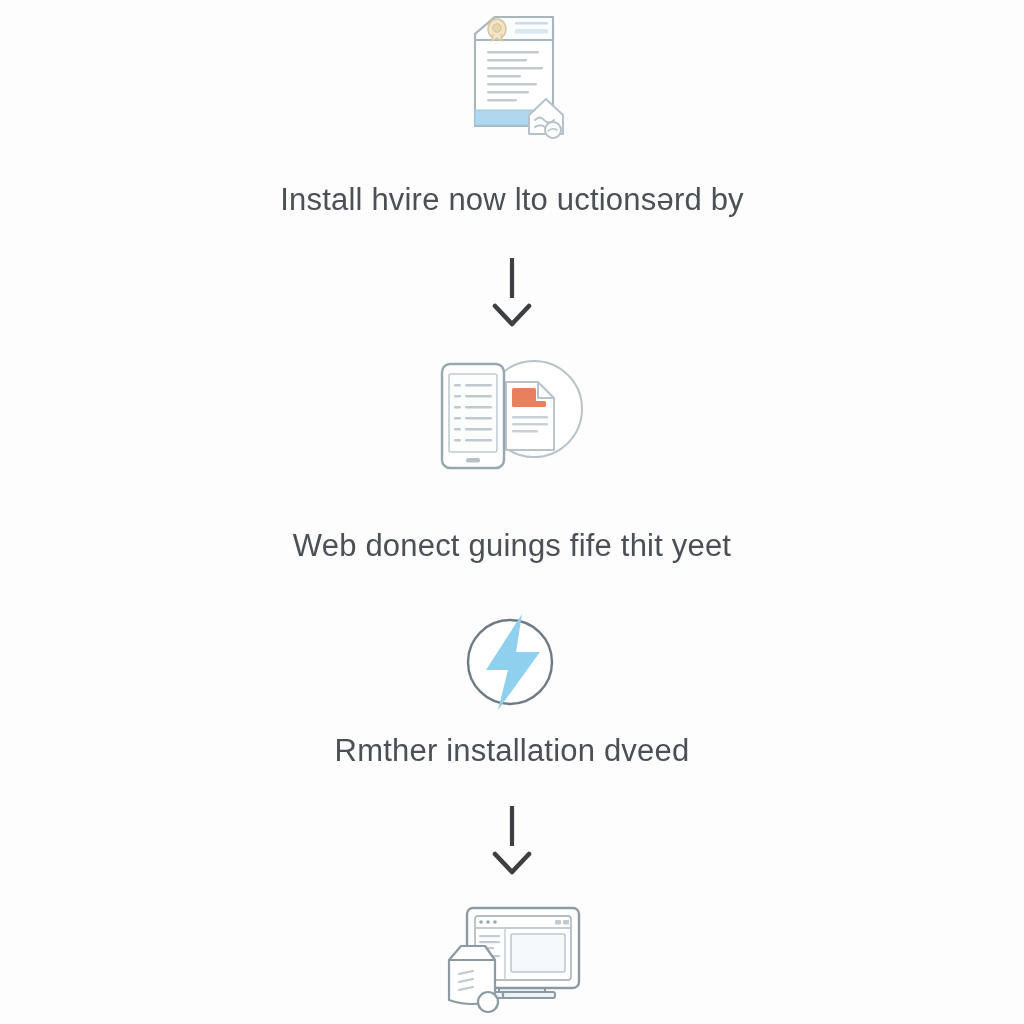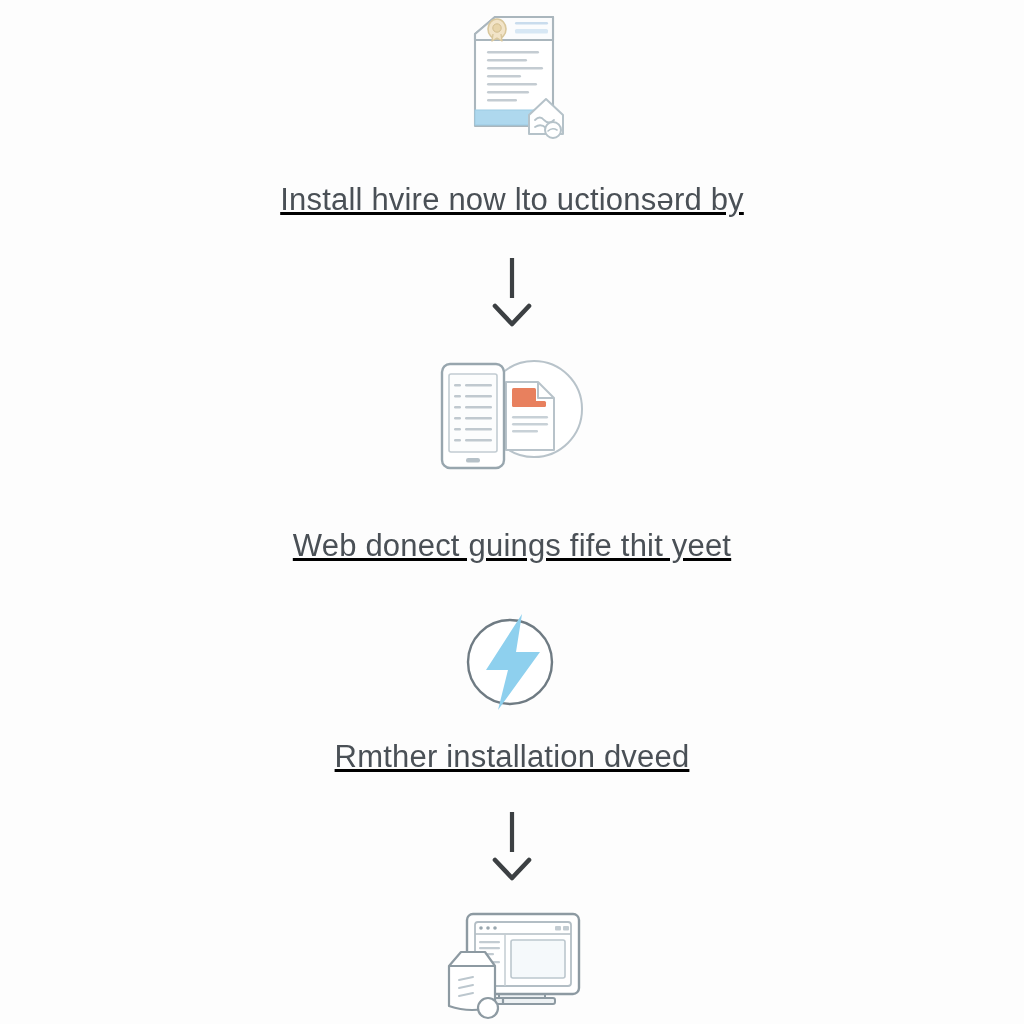--- a/index.html
+++ b/index.html
@@ -15,21 +15,20 @@
   }
   .flow {
     width: 1024px;
     height: 744px;
     display: flex;
     flex-direction: column;
     align-items: center;
     box-sizing: border-box;
     padding-top: 8px;
     background: #fdfdfd;
-    text-decoration: underline;
   }
   .step {
     display: flex;
     flex-direction: column;
     align-items: center;
     width: 100%;
   }
   .step-icon {
     display: flex;
     align-items: center;
@@ -50,21 +49,21 @@
     justify-content: center;
   }
 
   
   .s1-icon  { margin-top: 6px; }
   .s1-label { margin-top: 37px; }
   .conn-1   { margin-top: 38px; }
   .s2-icon  { margin-top: 26px; }
   .s2-label { margin-top: 51px; }
   .s3-icon  { margin-top: 44px; }
-  .s3-label { margin-top: 22px; }
+  .s3-label { margin-top: 16px; }
   .conn-2   { margin-top: 34px; }
   .s4-icon  { margin-top: 26px; }
 </style>
 </head>
 <body>
 
 <div class="flow">
 
   <div class="step">
     <div class="step-icon s1-icon">

